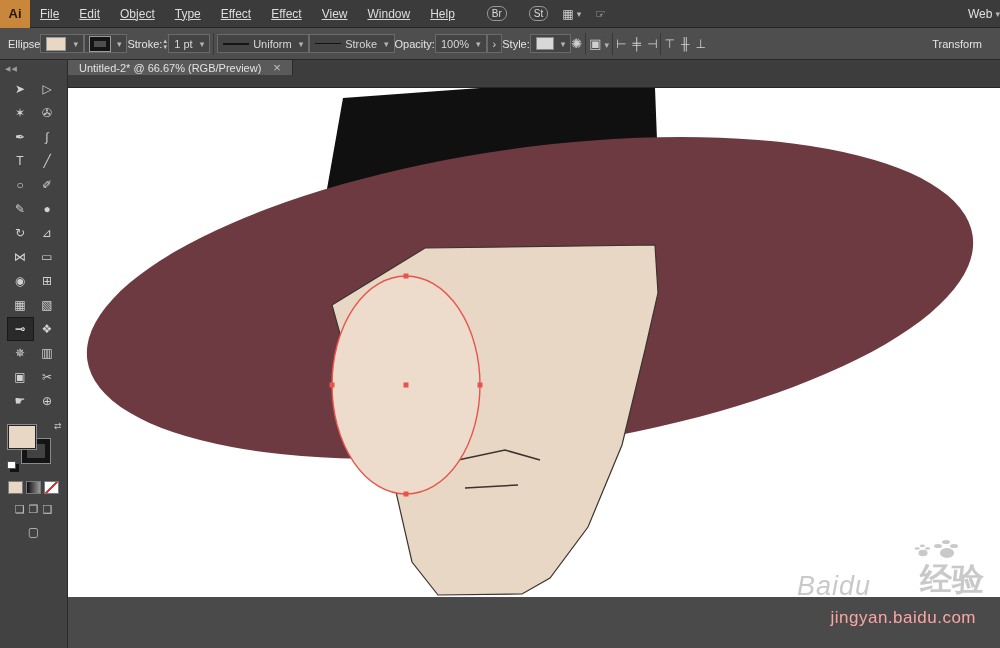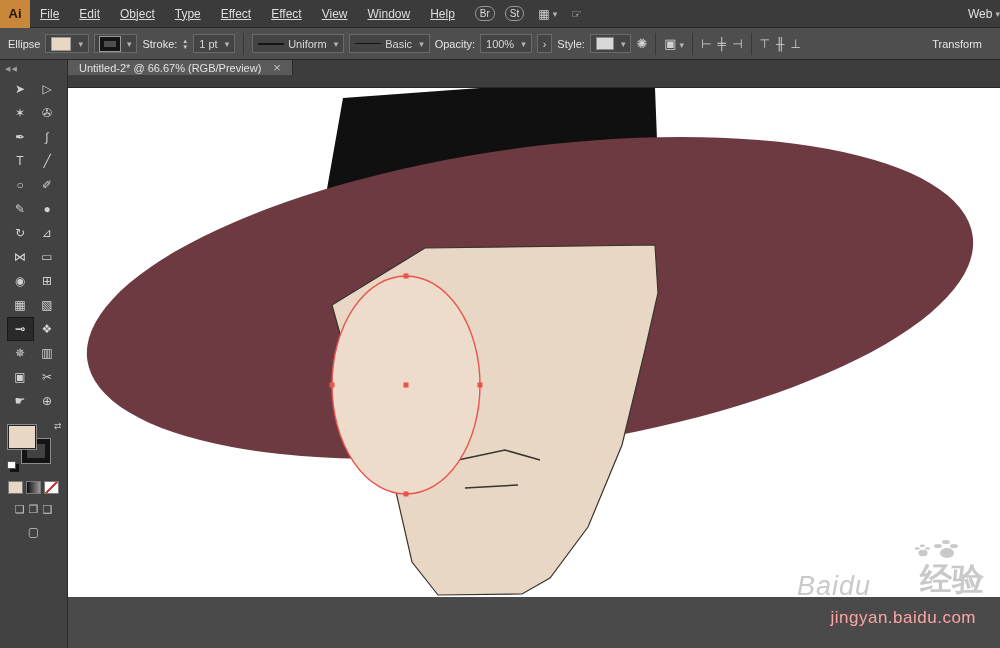--- a/index.html
+++ b/index.html
@@ -4,27 +4,27 @@
 <style>
   * { box-sizing: border-box; margin: 0; padding: 0; }
   html, body { width: 1000px; height: 648px; overflow: hidden; }
   body { font-family: "Liberation Sans", "DejaVu Sans", sans-serif; background: #4a4a4a; position: relative; color: #d8d8d8; }
 
   
   .menubar { position: absolute; top: 0; left: 0; right: 0; height: 28px; background: #3b3b3b; border-bottom: 1px solid #242424; display: flex; align-items: center; font-size: 12px; z-index: 6; }
   .ai-logo { width: 30px; height: 28px; background: #c9873c; color: #271503; font-weight: bold; font-size: 13px; display: flex; align-items: center; justify-content: center; }
   .menu-items { display: flex; align-items: center; text-decoration: underline; }
   .menu-item { padding: 0 10px; cursor: default; color: #dedede; }
-  .mini-btn { border: 1px solid #989898; border-radius: 7px; font-size: 10px; padding: 1px 4px; margin-left: 10px; color: #dcdcdc; }
+  .mini-btn { border: 1px solid #989898; border-radius: 7px; font-size: 10px; padding: 1px 4px; margin-left: 22px; color: #dcdcdc; }
   .mb-icon { margin-left: 14px; font-size: 12px; color: #cfcfcf; display: inline-flex; align-items: center; }
   .chev { font-size: 9px; color: #b5b5b5; margin-left: 3px; }
   .workspace { margin-left: auto; display: flex; align-items: center; padding-right: 0; font-size: 12px; color: #e0e0e0; }
 
   
-  .controlbar { position: absolute; top: 28px; left: 0; right: 0; height: 32px; background: #4e4e4e; border-bottom: 1px solid #272727; display: flex; align-items: center; gap: 5px; padding: 0 8px; font-size: 11px; z-index: 6; }
+  .controlbar { position: absolute; top: 28px; left: 0; right: 0; height: 32px; background: #4e4e4e; border-bottom: 1px solid #272727; display: flex; align-items: center; padding: 0 8px; font-size: 11px; z-index: 6; }
   .cb-label { color: #e4e4e4; white-space: nowrap; }
   .swatch { width: 20px; height: 14px; border: 1px solid #9a9a9a; background: #e9d7c6; }
   .stroke-swatch { width: 20px; height: 14px; border: 4px solid #141414; outline: 1px solid #9a9a9a; background: #4e4e4e; }
   .field { display: inline-flex; align-items: center; gap: 4px; background: #444; border: 1px solid #6a6a6a; height: 19px; padding: 0 5px; white-space: nowrap; }
   .sep { width: 1px; height: 22px; background: #383838; margin: 0 3px; flex: 0 0 1px; }
   .stepper { display: inline-flex; flex-direction: column; font-size: 6px; line-height: 6px; color: #ccc; }
   .line-preview { display: inline-block; width: 26px; height: 0; border-top: 2px solid #141414; }
   .line-thin { display: inline-block; width: 26px; height: 0; border-top: 1px solid #141414; }
   .style-swatch { width: 18px; height: 13px; background: #d8d8d8; border: 1px solid #888; }
   .cb-icon { color: #d0d0d0; font-size: 13px; }
@@ -119,21 +119,21 @@
     <span class="chev">▾</span>
   </span>
   <span class="sep"></span>
   <span class="field">
     <span class="line-preview"></span>
     <span>Uniform</span>
     <span class="chev">▾</span>
   </span>
   <span class="field">
     <span class="line-thin"></span>
-    <span>Basic</span>
+    <span>Stroke</span>
     <span class="chev">▾</span>
   </span>
   <span class="cb-label">Opacity:</span>
   <span class="field">
     <span>100%</span>
     <span class="chev">▾</span>
   </span>
   <span class="field">
     <span>›</span>
   </span>

